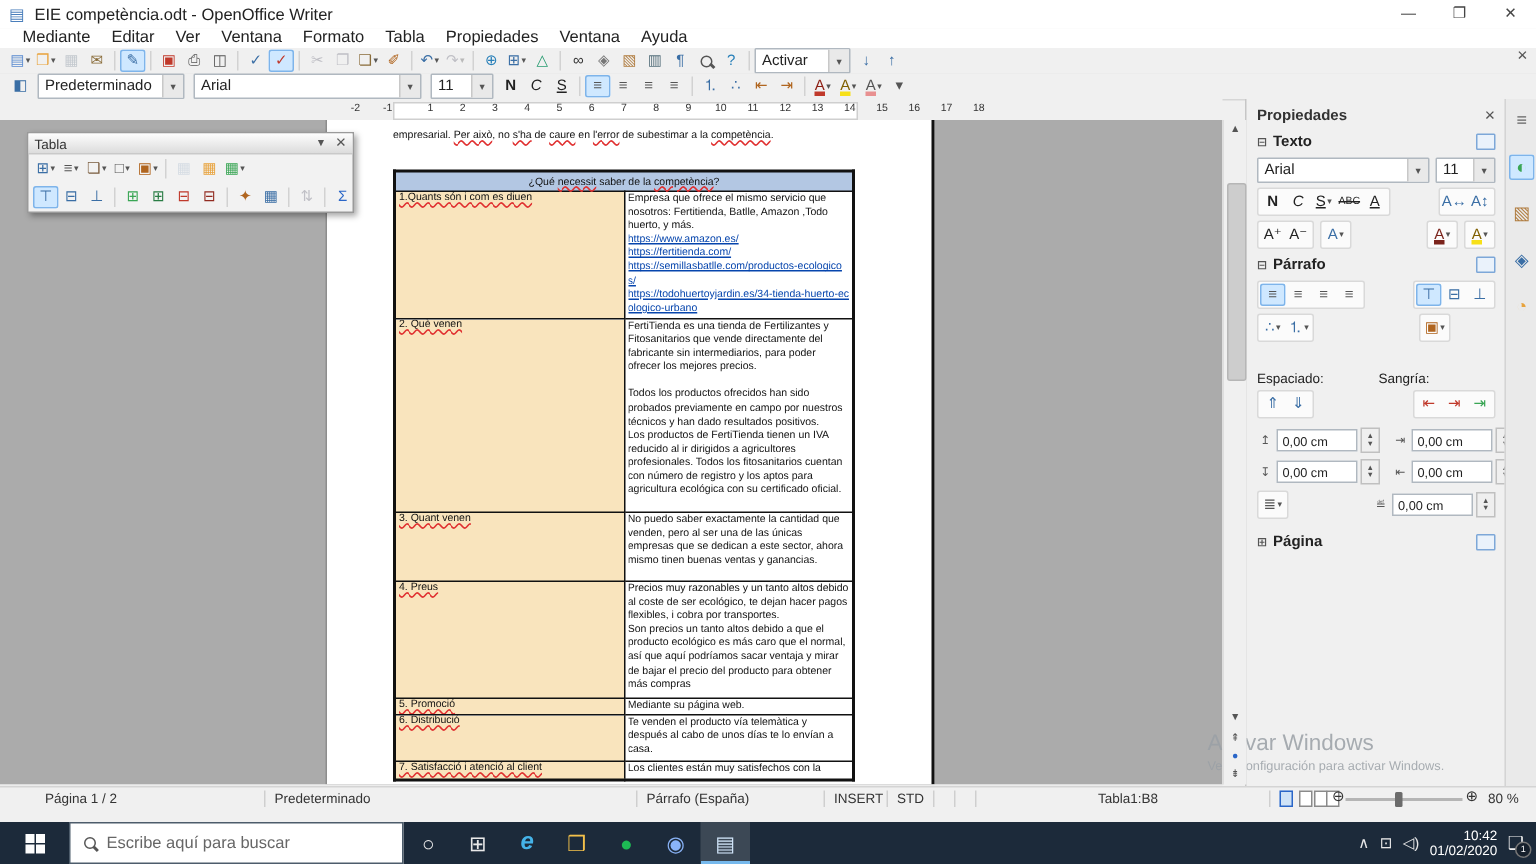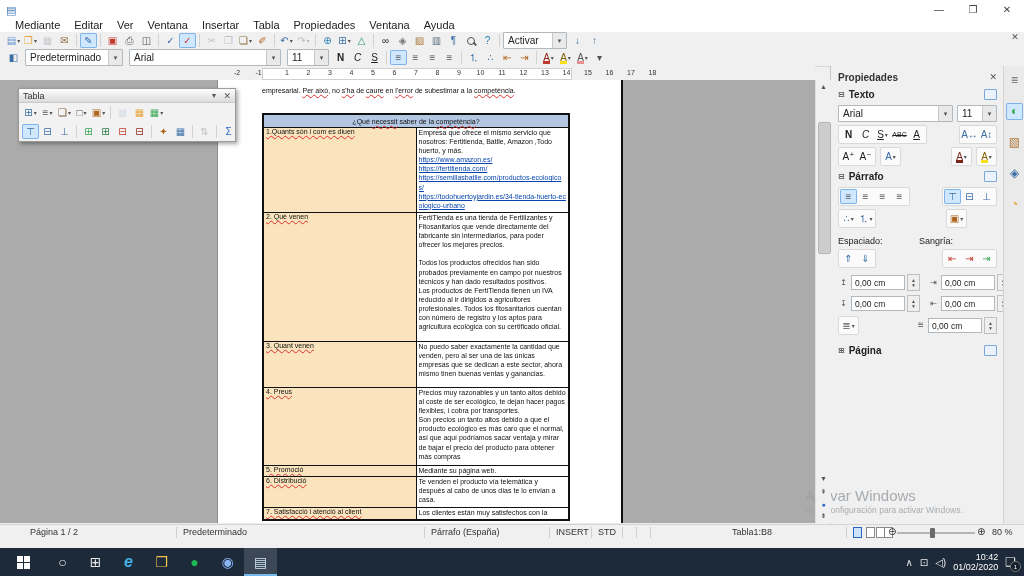--- a/index.html
+++ b/index.html
@@ -108,33 +108,34 @@
   #clock{font-size:9px;line-height:10px;text-align:right;color:#fff}
   #notif{position:relative;font-size:12px}
   #notif .badge{position:absolute;right:-5px;bottom:-3px;width:9px;height:9px;border-radius:50%;background:#16202c;border:1px solid #777;color:#fff;font-size:6px;display:flex;align-items:center;justify-content:center}
   #closedoc{left:1008px;top:30px;width:14px;height:14px;display:flex;align-items:center;justify-content:center;font-size:9px;color:#555}
 </style>
 </head>
 <body>
 
 <div id="titlebar" class="abs">
   <span class="appico">▤</span>
+  <span>EIE competència.odt - OpenOffice Writer</span>
   <div id="winbtns">
     <span class="winbtn">—</span>
     <span class="winbtn">❐</span>
     <span class="winbtn">✕</span>
   </div>
 </div>
 
 <div id="menubar" class="abs">
     <span class="mitem">Mediante</span>
     <span class="mitem">Editar</span>
     <span class="mitem">Ver</span>
     <span class="mitem">Ventana</span>
-    <span class="mitem">Insertar</span>
+    <span class="mitem">Formato</span>
     <span class="mitem">Tabla</span>
     <span class="mitem">Propiedades</span>
     <span class="mitem">Ventana</span>
     <span class="mitem">Ayuda</span>
   </div>
 
 <div id="toolbar1" class="tbar abs">
   <span style="display:flex;align-items:center">
       <span class="icn">
         <span style="color: rgb(91, 139, 208);">▤</span>
@@ -669,21 +670,21 @@
         </span>
       <span style="flex:1"></span>
       <span class="grp">
           <span class="icn">
             <span style="color: rgb(176, 101, 31);">▣</span>
             <i class="ddm">▾</i>
           </span>
         </span>
       <span style="width:26px"></span>
     </div>
-    <div class="sb-row" style="margin-top:8px">
+    <div class="sb-row" style="margin-top:19px">
       <span class="sb-lbl">Espaciado:</span>
       <span style="flex:1"></span>
       <span class="sb-lbl" style="width:78px">Sangría:</span>
     </div>
     <div class="sb-row">
       <span class="grp">
           <span class="icn">
             <span style="color: rgb(58, 110, 165);">⇑</span>
           </span>
           <span class="icn">
@@ -793,20 +794,24 @@
 
 <div id="taskbar" class="abs">
   <div id="startbtn">
     <span class="winlogo">
         <i></i>
         <i></i>
         <i></i>
         <i></i>
       </span>
   </div>
+  <div id="tsearch">
+    <span class="mag"></span>
+    <span>Escribe aquí para buscar</span>
+  </div>
   <span style="display:flex">
       <span class="tico">
         <span style="color: rgb(232, 232, 232);">○</span>
       </span>
       <span class="tico">
         <span style="color: rgb(232, 232, 232);">⊞</span>
       </span>
       <span class="tico">
         <span style="color: rgb(69, 179, 232); font-weight: bold; font-style: italic; font-size: 16px;">e</span>
       </span>

